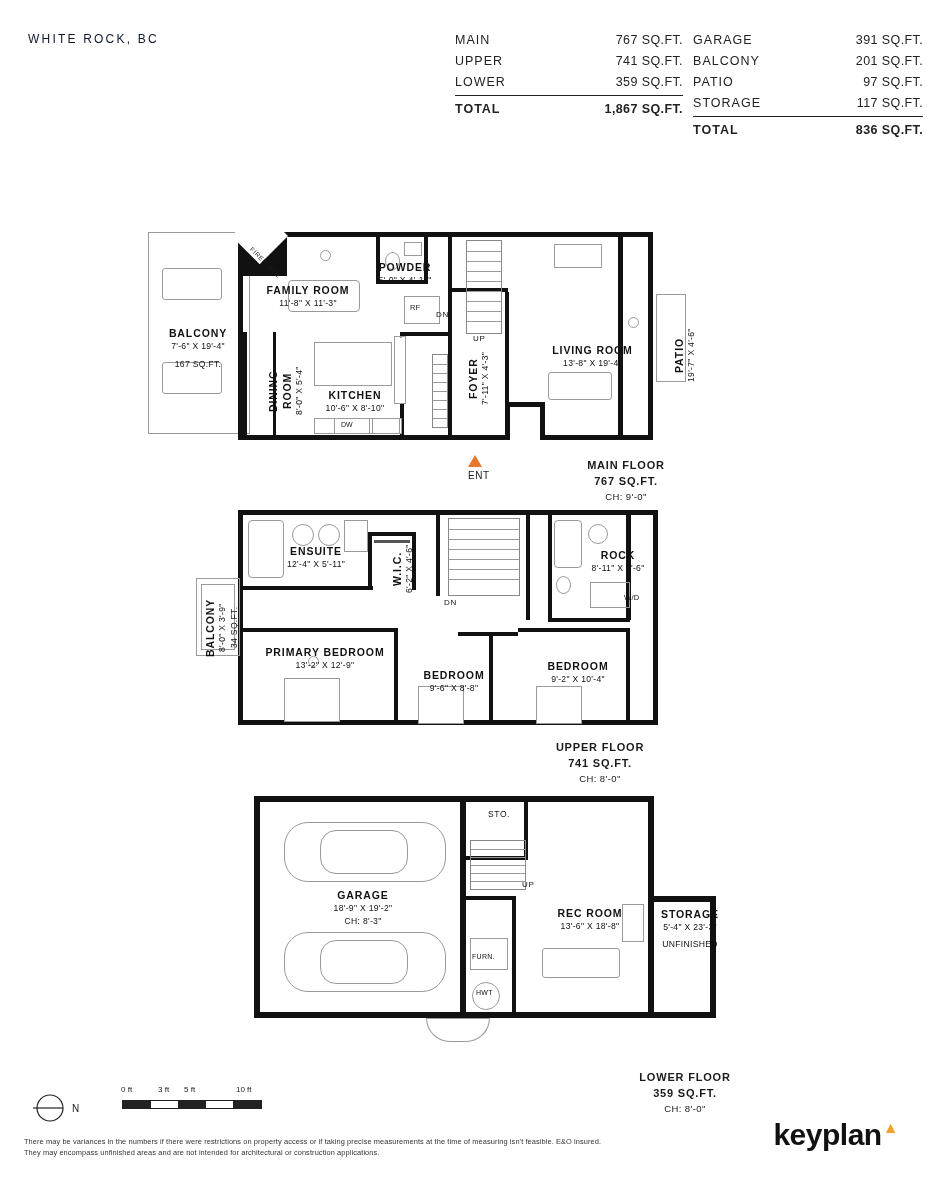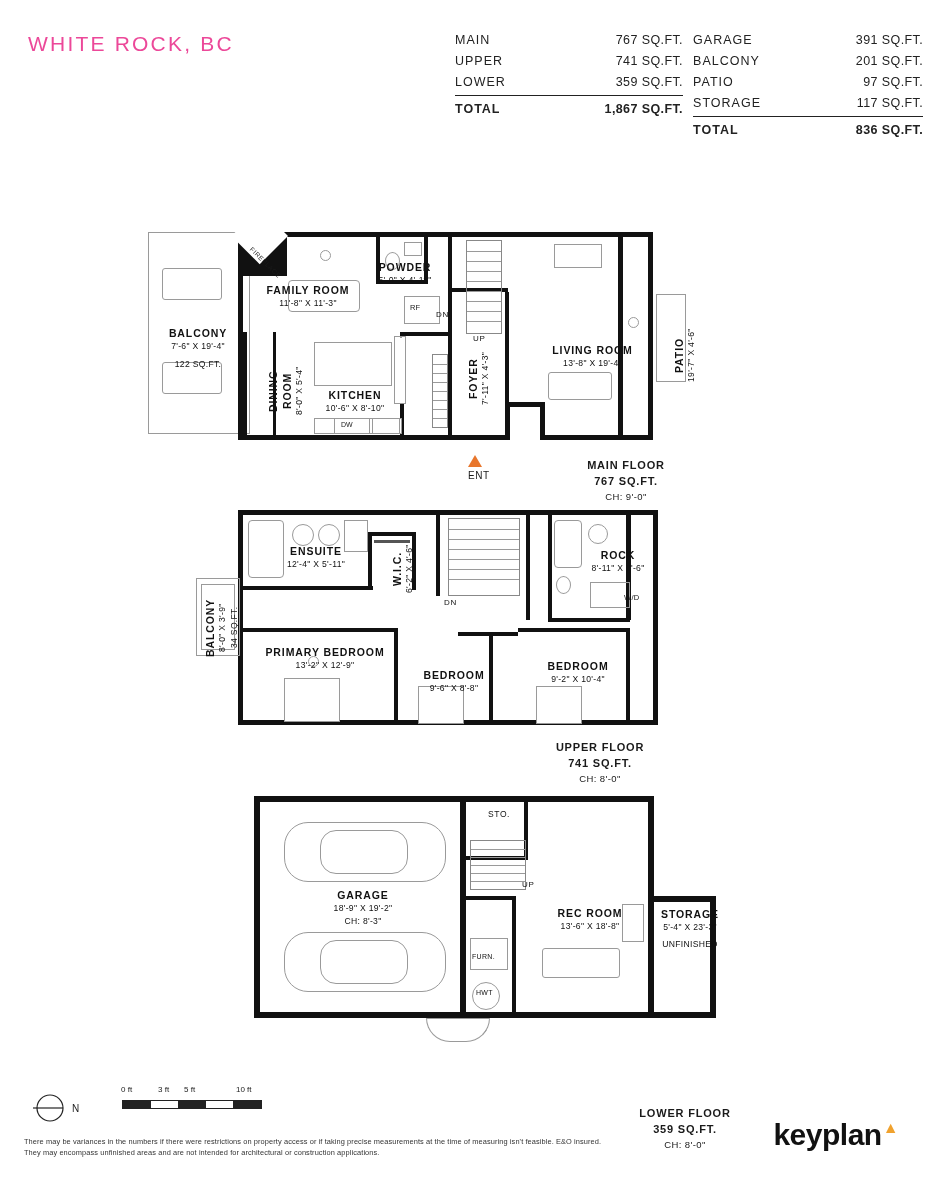--- a/index.html
+++ b/index.html
@@ -6,21 +6,21 @@
   body{
     width:927px;height:1200px;background:#ffffff;
     font-family:"Liberation Sans", sans-serif;
     color:#1a1a1a;position:relative;overflow:hidden;
   }
   .page{position:relative;width:927px;height:1200px;}
 
   
   .addr{position:absolute;left:28px;top:26px;}
   .addr .l1{font-size:25px;letter-spacing:.5px;font-weight:400;color:#111;}
-  .addr .l2{font-size:21px;letter-spacing:2.2px;margin-top:6px;color:#ec4899;text-align:center;}
+  .addr .l2{font-size:12px;letter-spacing:2.2px;margin-top:6px;color:#0f172a;text-align:center;}
 
   .areatable{position:absolute;top:30px;left:455px;font-size:12.5px;letter-spacing:.6px;color:#222;}
   .areatable .col{display:inline-block;vertical-align:top;}
   .colA{width:228px;}
   .colB{width:230px;margin-left:6px;}
   .arow{display:flex;justify-content:space-between;padding:3px 0 4px 0;}
   .arow .lbl{letter-spacing:1px;}
   .arow .val{letter-spacing:.4px;}
   .arow.total{border-top:1.4px solid #222;font-weight:bold;padding-top:6px;margin-top:2px;}
   .arow.total .lbl,.arow.total .val{font-weight:bold;}
@@ -189,21 +189,21 @@
     <div class="fixture" style="left:400px;top:140px;width:62px;height:26px;border-radius:3px;"></div>
     <div class="fixture" style="left:406px;top:12px;width:46px;height:22px;"></div>
     <div class="fixture fix-r" style="left:480px;top:85px;width:9px;height:9px;"></div>
 
     <div class="outline" style="left:508px;top:62px;width:28px;height:86px;"></div>
   </div>
 
   <div class="room" style="left:150px;top:326px;width:96px;">
     <div class="rname">BALCONY</div>
     <div class="rdim">7'-6"  X  19'-4"</div>
-    <div class="rdim" style="margin-top:6px;">122 SQ.FT.</div>
+    <div class="rdim" style="margin-top:6px;">167 SQ.FT.</div>
   </div>
   <div class="room" style="left:248px;top:283px;width:120px;">
     <div class="rname">FAMILY ROOM</div>
     <div class="rdim">11'-8"  X  11'-3"</div>
   </div>
   <div class="room" style="left:368px;top:260px;width:74px;">
     <div class="rname">POWDER</div>
     <div class="rdim">5'-0"  X  4'-11"</div>
   </div>
   <div class="room vert" style="left:266px;top:352px;height:78px;">
@@ -378,21 +378,21 @@
     <div class="rdim">13'-6"  X  18'-8"</div>
   </div>
   <div class="room" style="left:640px;top:907px;width:100px;">
     <div class="rname">STORAGE</div>
     <div class="rdim">5'-4" X 23'-3"</div>
     <div class="rdim" style="margin-top:5px;">UNFINISHED</div>
   </div>
   <div class="rdim" style="position:absolute;left:472px;top:952px;font-size:7px;">FURN.</div>
   <div class="rdim" style="position:absolute;left:476px;top:988px;font-size:7px;">HWT</div>
 
-  <div class="floorlabel" style="left:605px;top:1070px;width:160px;margin-top:36px;">
+  <div class="floorlabel" style="left:605px;top:1070px;width:160px;">
     <div>LOWER FLOOR</div>
     <div>359 SQ.FT.</div>
     <div class="ch">CH: 8'-0"</div>
   </div>
 
   <div class="compass">
     <svg width="60" height="36" viewBox="0 0 60 36">
       <circle cx="22" cy="18" r="13" fill="none" stroke="#222" stroke-width="1.2"></circle>
       <line x1="5" y1="18" x2="35" y2="18" stroke="#222" stroke-width="1.2"></line>
       <text x="44" y="22" font-size="10" font-family="Liberation Sans" fill="#222">N</text>

